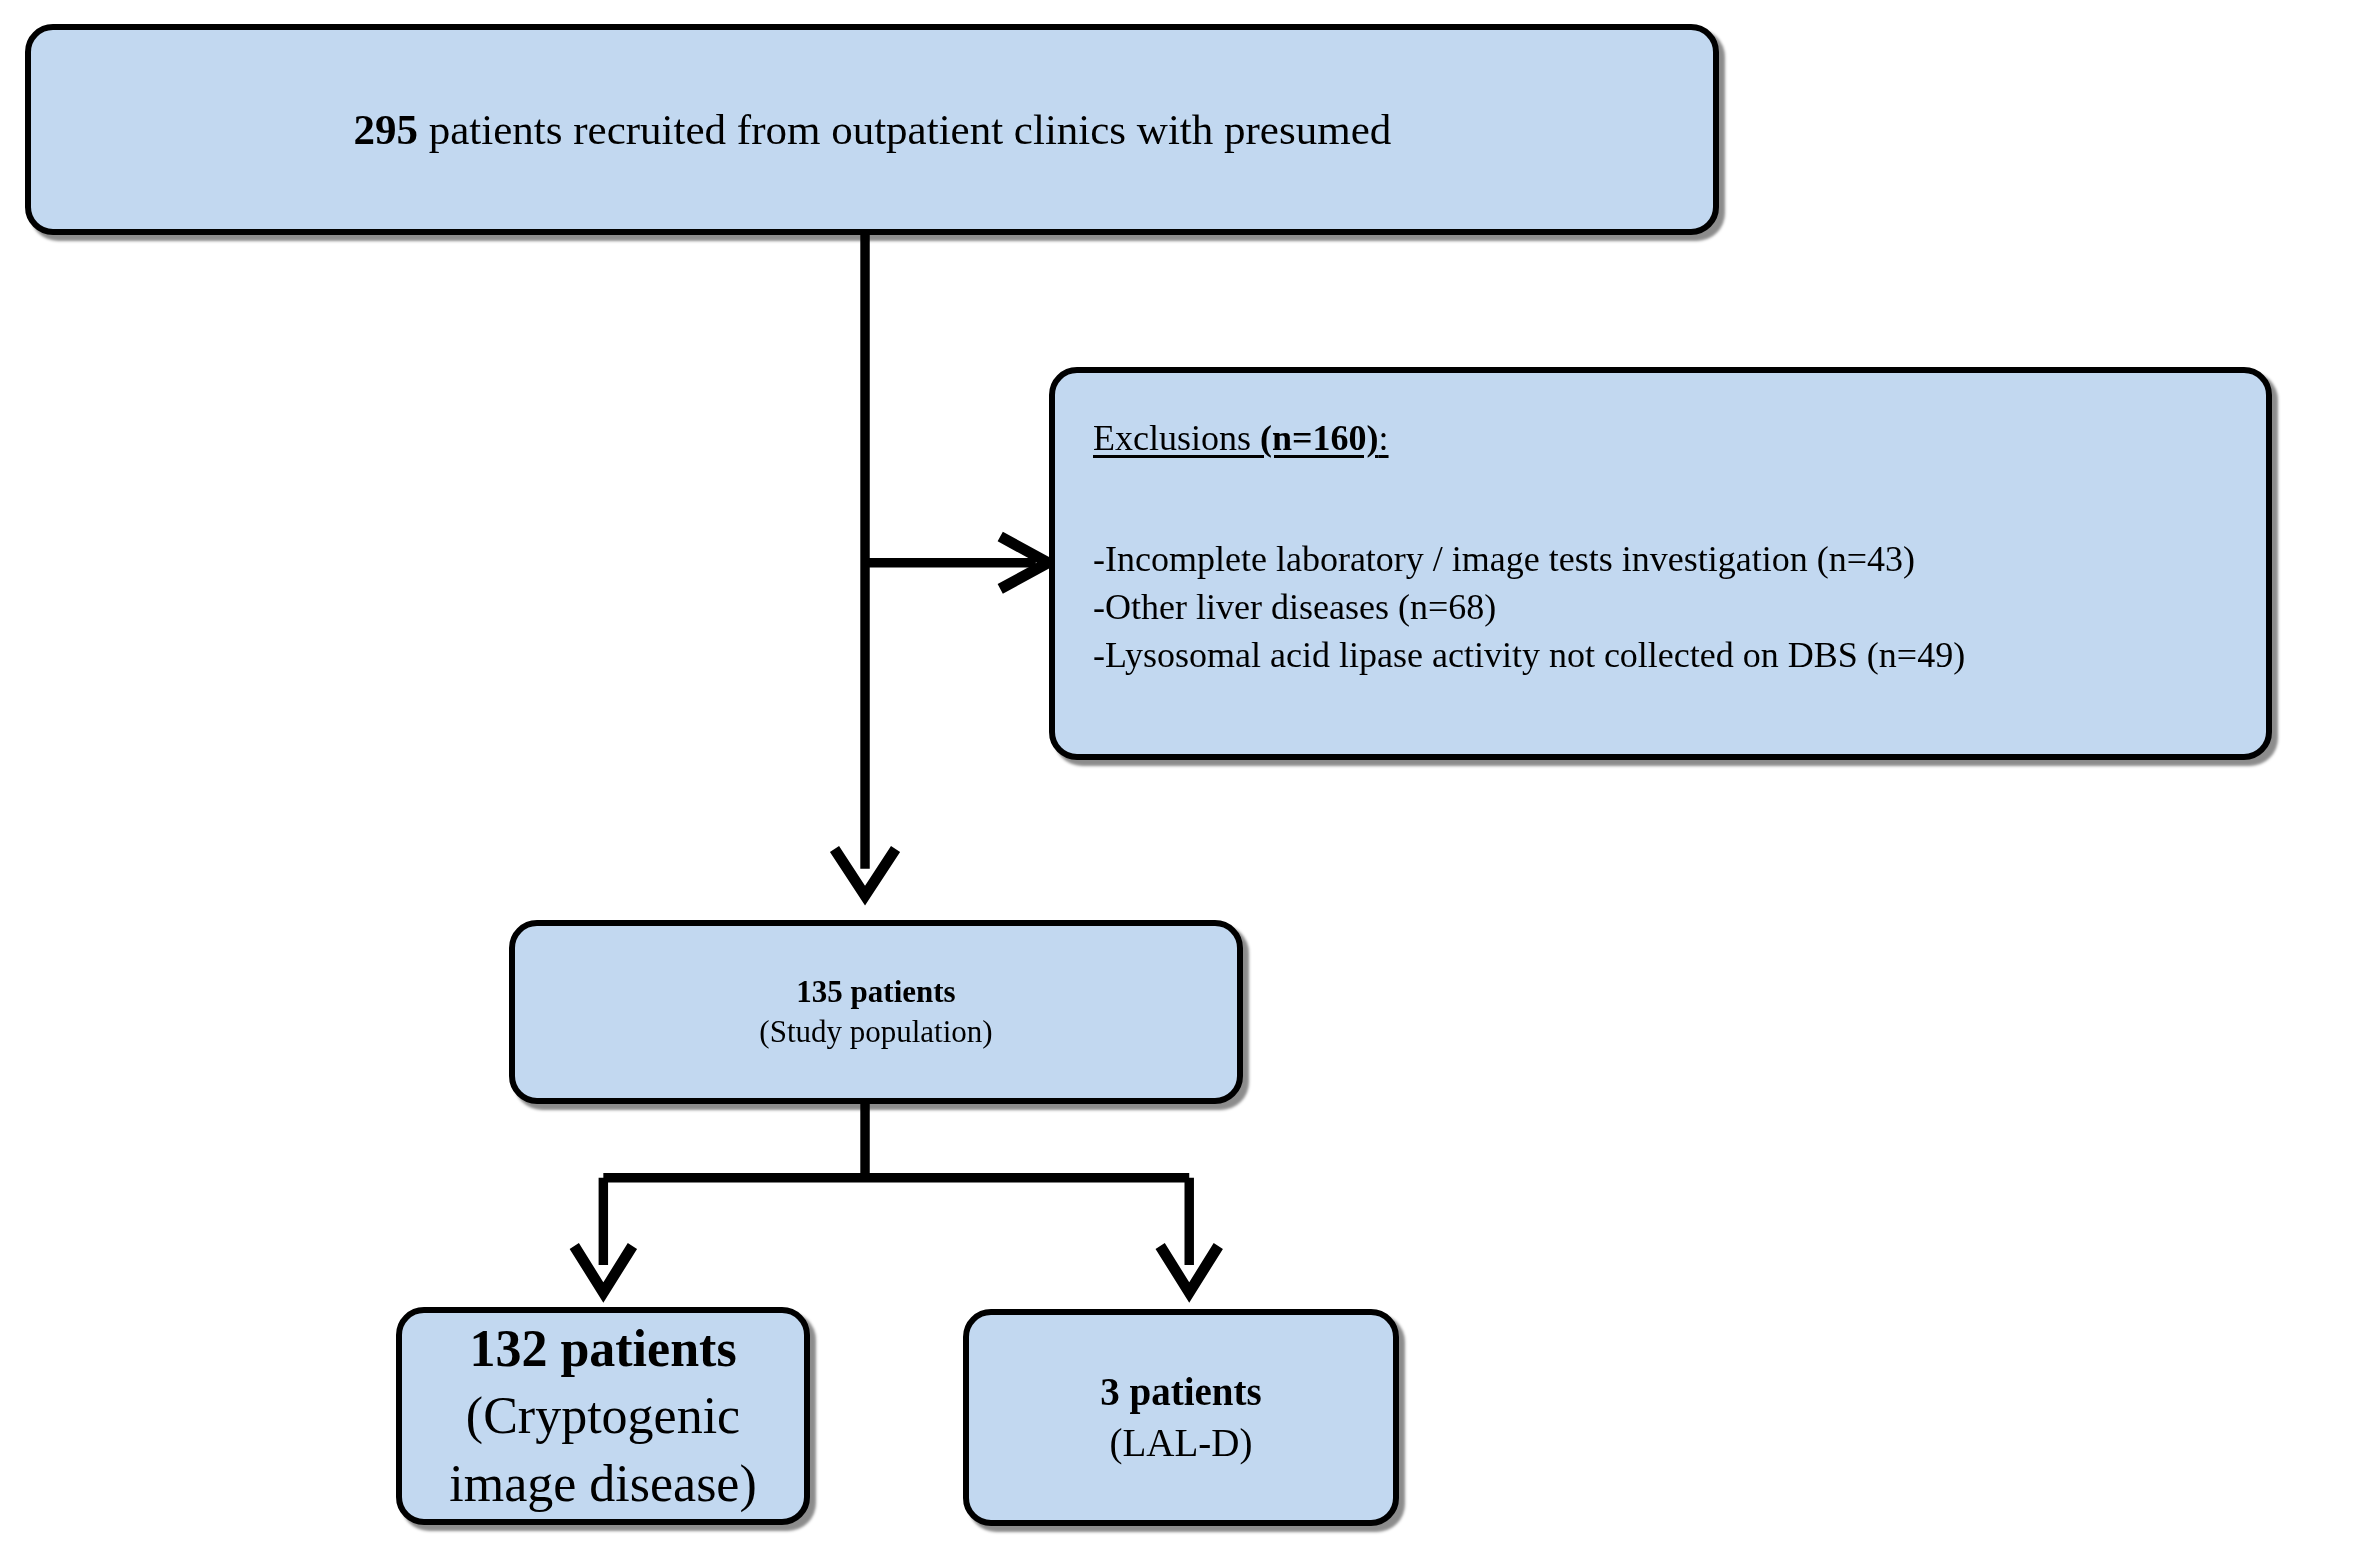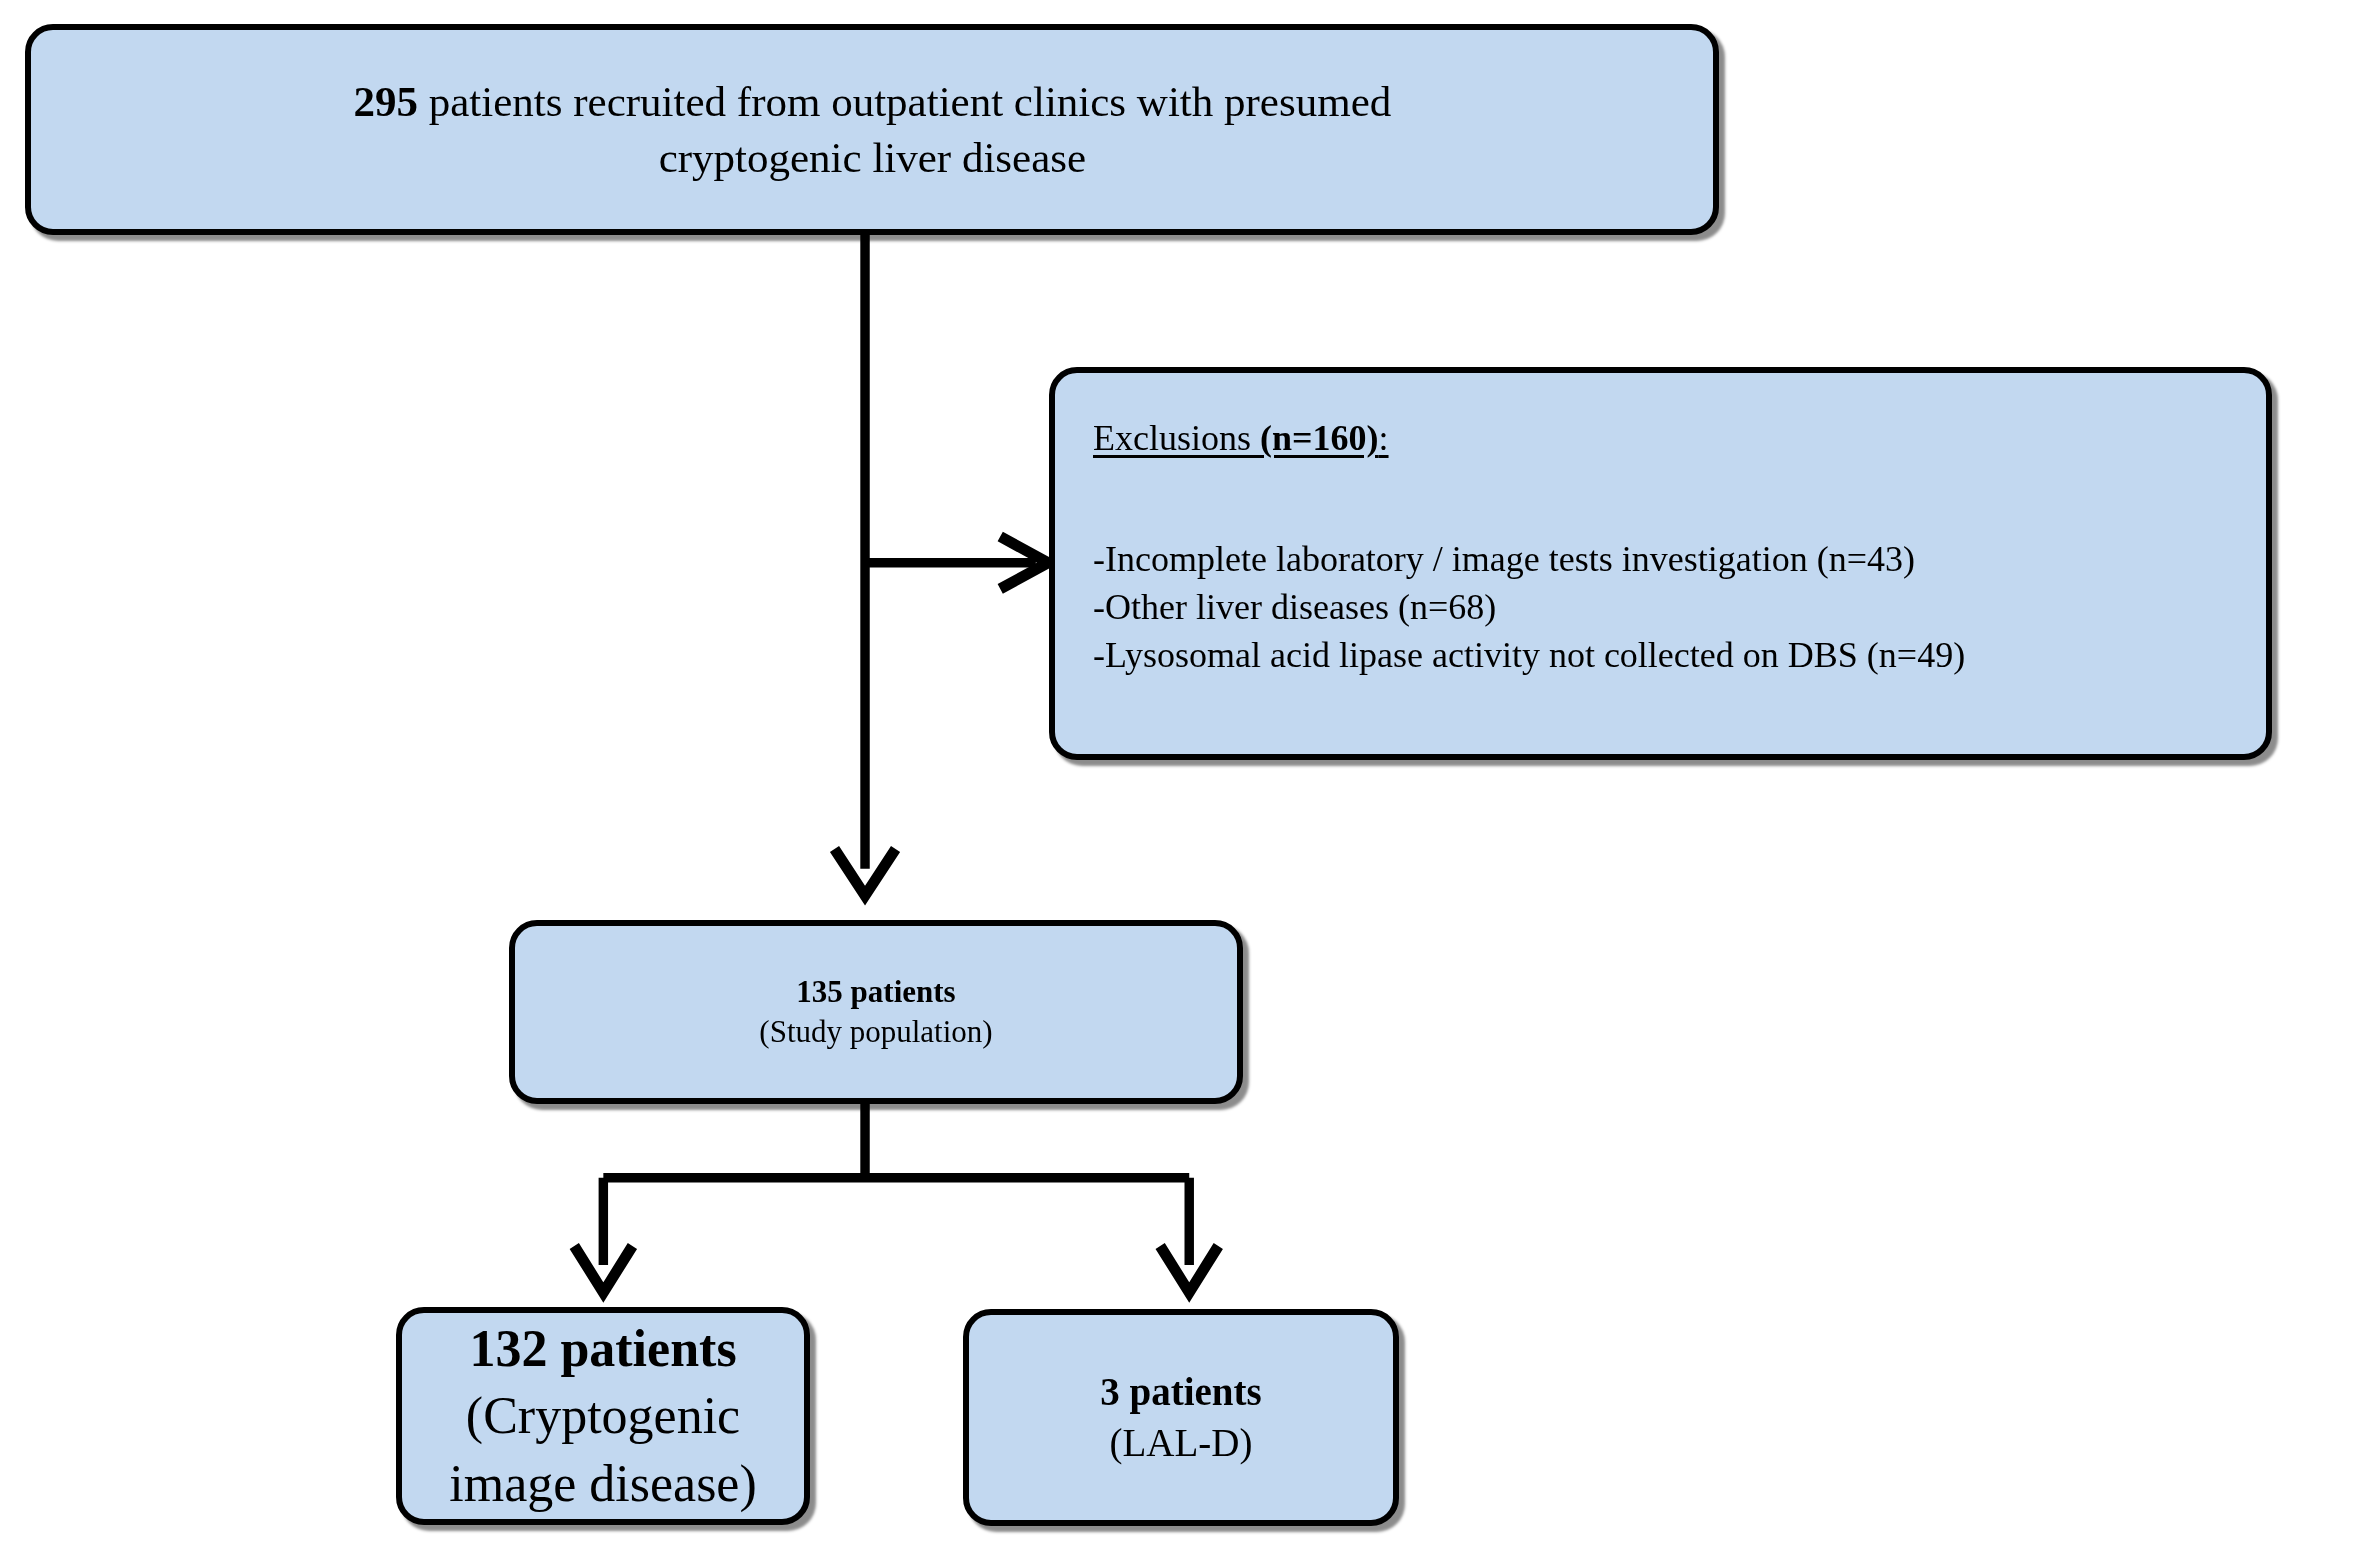--- a/index.html
+++ b/index.html
@@ -131,21 +131,20 @@
     <line x1="830" y1="1620" x2="830" y2="1740" stroke="#000000" stroke-width="13"></line>
     <polyline points="790,1714 830,1778 870,1714" fill="none" stroke="#000000" stroke-width="15" stroke-linecap="butt" stroke-linejoin="miter"></polyline>
     <line x1="1636" y1="1620" x2="1636" y2="1740" stroke="#000000" stroke-width="13"></line>
     <polyline points="1596,1714 1636,1778 1676,1714" fill="none" stroke="#000000" stroke-width="15" stroke-linecap="butt" stroke-linejoin="miter"></polyline>
   </svg>
 
   <div class="node" id="node-recruited">
     <div class="line">
       <span class="b">295</span><span class="reg"> patients recruited from outpatient clinics with presumed</span>
     </div>
-    <div class="line reg">cryptogenic liver disease</div>
   </div>
 
   <div class="node left-align" id="node-exclusions">
     <div class="excl-header">
       <span class="reg">Exclusions </span><span class="b">(n=160)</span><span class="reg">:</span>
     </div>
     <div class="excl-item reg">-Incomplete laboratory / image tests investigation (n=43)</div>
     <div class="excl-item reg">-Other liver diseases (n=68)</div>
     <div class="excl-item reg">-Lysosomal acid lipase activity not collected on DBS (n=49)</div>
   </div>

